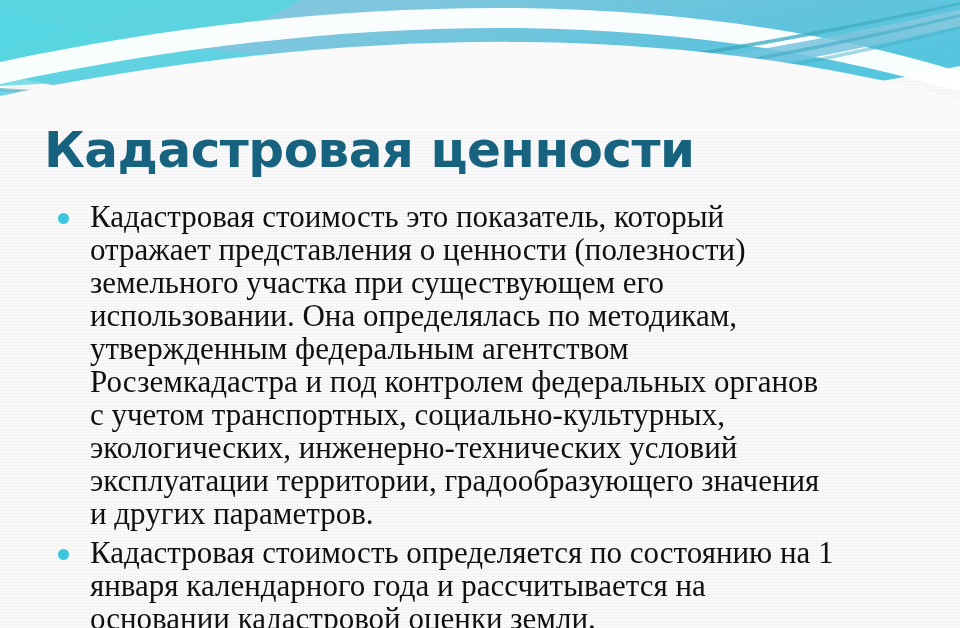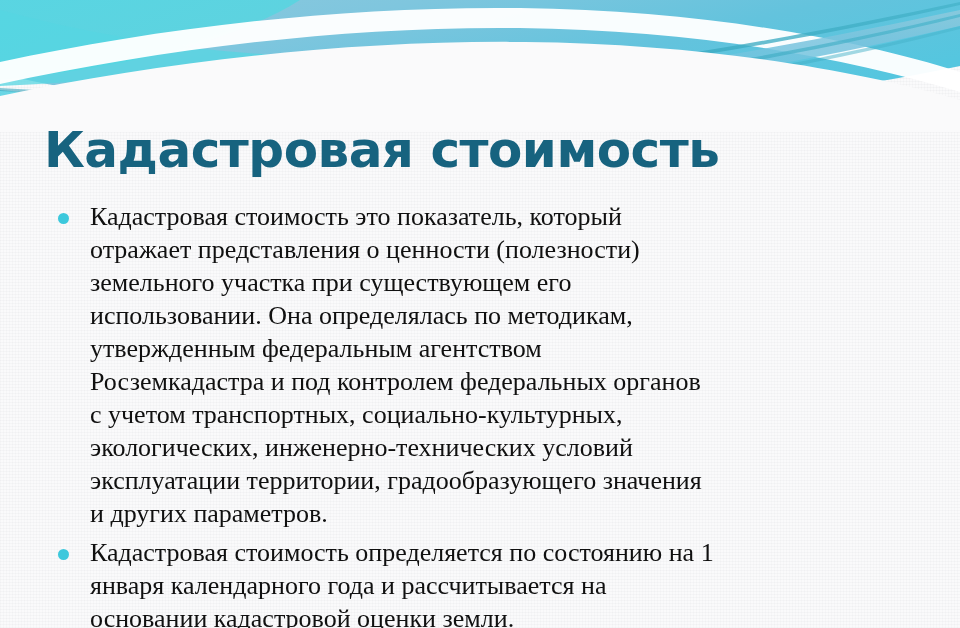--- a/index.html
+++ b/index.html
@@ -85,21 +85,21 @@
     top: 13px;
     width: 11px;
     height: 11px;
     border-radius: 50%;
     background: #3cc8dc;
   }
 
   .bullet-text {
     display: block;
     font-family: "Liberation Serif", serif;
-    font-size: 26px;
+    font-size: 31px;
     line-height: 33px;
     color: #101010;
     text-align: left;
     white-space: pre-line;
   }
 </style>
 </head>
 <body>
 
 <div id="slide">
@@ -146,21 +146,21 @@
       <path d="M960,14 C835,44 670,76 512,92 C352,108 168,110 0,99 L0,102 C170,113 355,111 516,95 C675,79 838,47 960,17 Z" fill="url(#gradThinRibbon)" opacity="0.8"></path>
       <path d="M960,26 C840,56 680,88 525,103 C362,118 175,120 0,109 L0,112 C178,123 366,121 529,106 C684,91 843,59 960,29 Z" fill="url(#gradThinRibbon)" opacity="0.6"></path>
 
       <path d="M0,104 C140,70 330,48 520,50 C700,52 850,76 960,104" fill="none" stroke="#1d6d77" stroke-width="1.1" opacity="0.85"></path>
       <path d="M0,108 C145,76 335,55 522,57 C702,59 852,82 960,110" fill="none" stroke="#2a7f88" stroke-width="0.9" opacity="0.7"></path>
 
       <path d="M0,96 C160,62 350,40 525,42 C705,44 855,70 960,100 L960,132 H0 Z" fill="#fafafb"></path>
     </svg>
   </div>
 
-  <h1 id="title">Кадастровая стоимость</h1>
+  <h1 id="title">Кадастровая ценности</h1>
 
   <div id="content">
 
     <div class="bullet-item">
       <span class="bullet-dot"></span>
       <span class="bullet-text">Кадастровая стоимость это показатель, который
 отражает представления о ценности (полезности)
 земельного участка при существующем его
 использовании. Она определялась по методикам,
 утвержденным федеральным агентством

